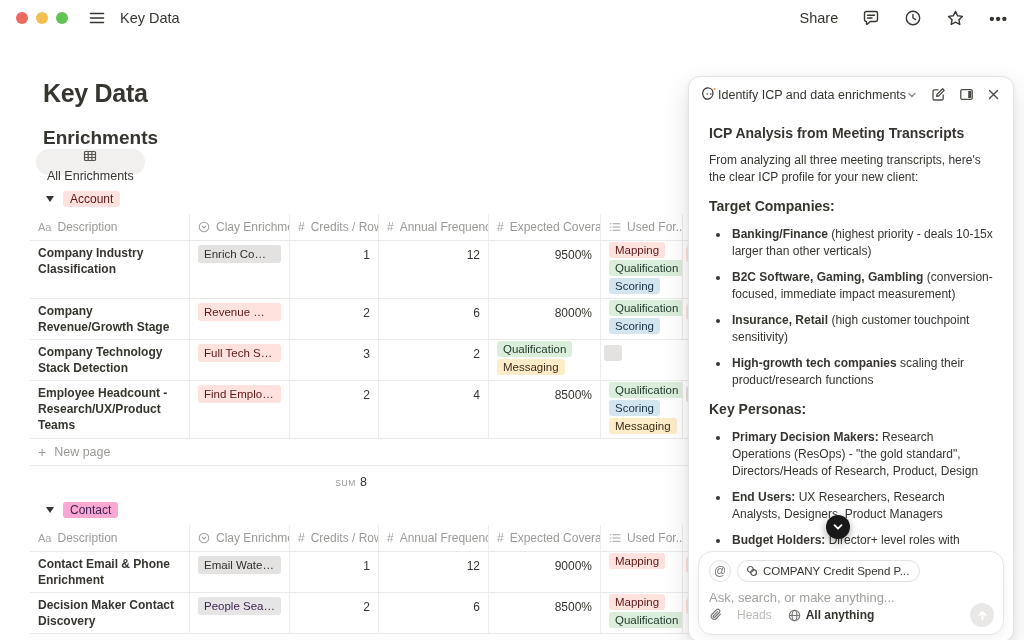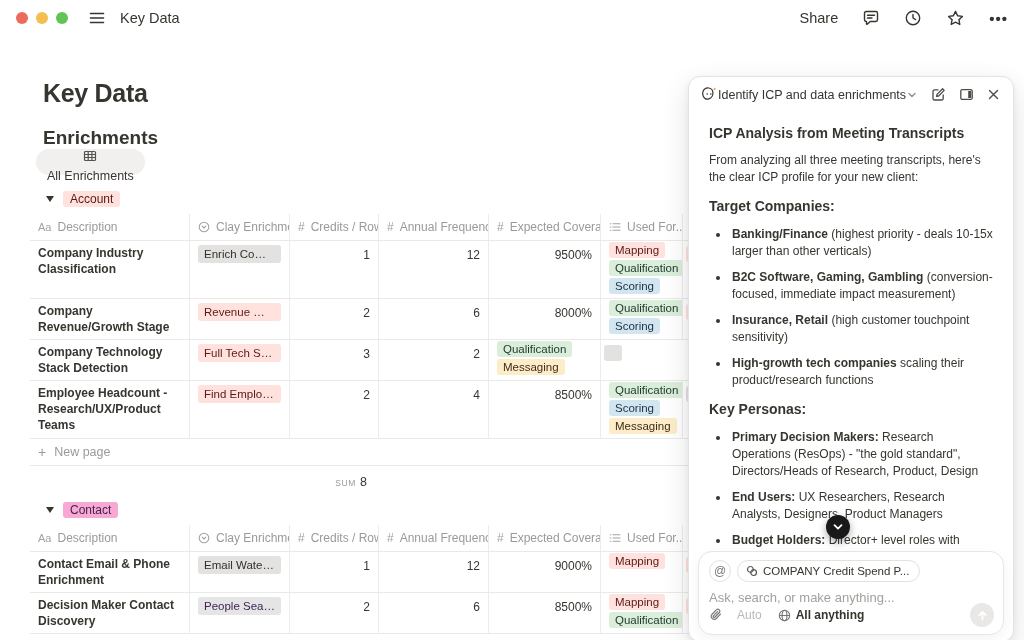--- a/index.html
+++ b/index.html
@@ -411,21 +411,21 @@
         <span>COMPANY Credit Spend P...</span>
       </span>
     </div>
     <div class="chat-placeholder">Ask, search, or make anything...</div>
     <div class="chat-bottom">
       <span class="clip">
         <svg width="14" height="14" viewBox="0 0 14 14" fill="none" stroke="currentColor" stroke-width="1.2" stroke-linecap="round">
             <path d="M11.5 6.2L7 10.7a3 3 0 0 1-4.2-4.2L7.6 1.7a2 2 0 0 1 2.8 2.8L5.8 9.2a1 1 0 0 1-1.4-1.4l4.2-4.2"></path>
           </svg>
       </span>
-      <span class="auto-label">Auto</span>
+      <span class="auto-label">Heads</span>
       <span class="sources">
         <svg width="13" height="13" viewBox="0 0 13 13" fill="none" stroke="currentColor" stroke-width="1.1">
             <circle cx="6.5" cy="6.5" r="5.2"></circle>
             <ellipse cx="6.5" cy="6.5" rx="2.4" ry="5.2"></ellipse>
             <path d="M1.3 6.5h10.4"></path>
           </svg>
         <span>All anything</span>
       </span>
       <span class="send-btn">
         <svg width="11" height="11" viewBox="0 0 11 11" fill="none" stroke="currentColor" stroke-width="1.8" stroke-linecap="round" stroke-linejoin="round">

